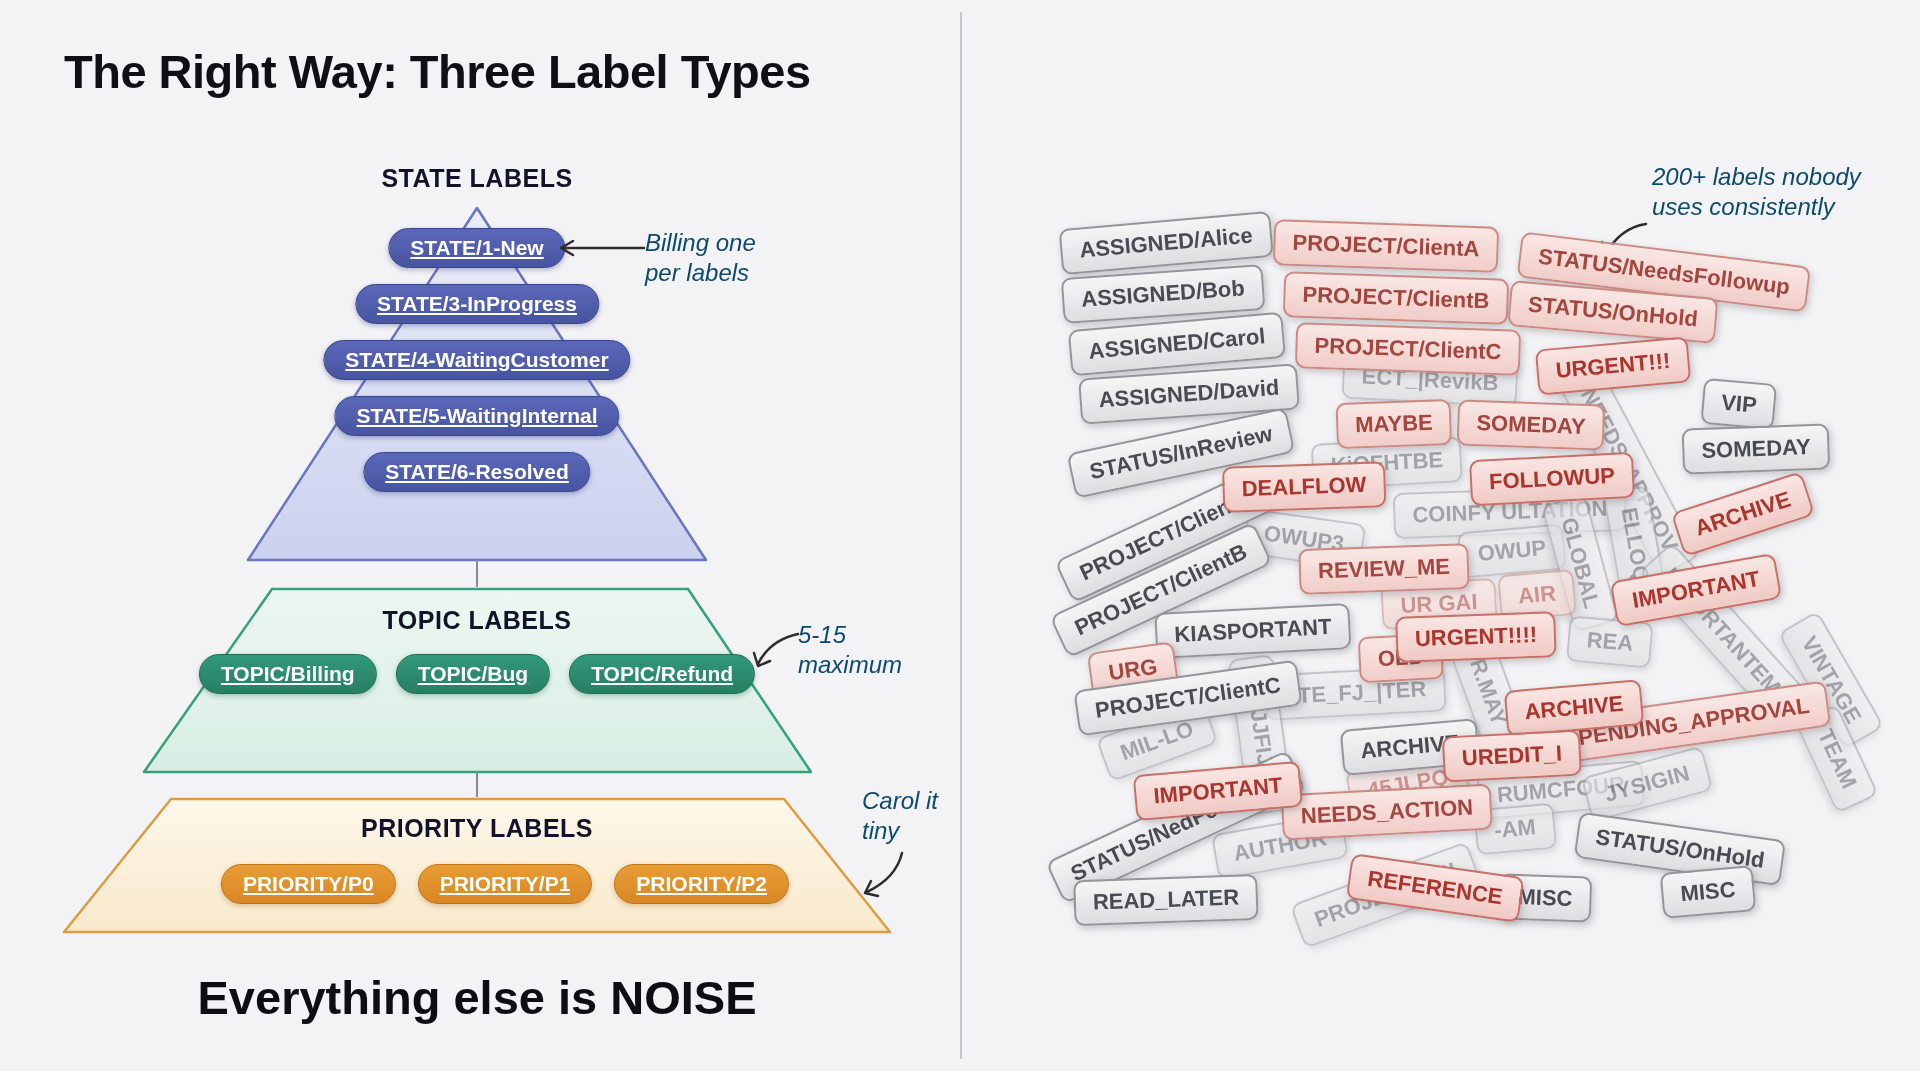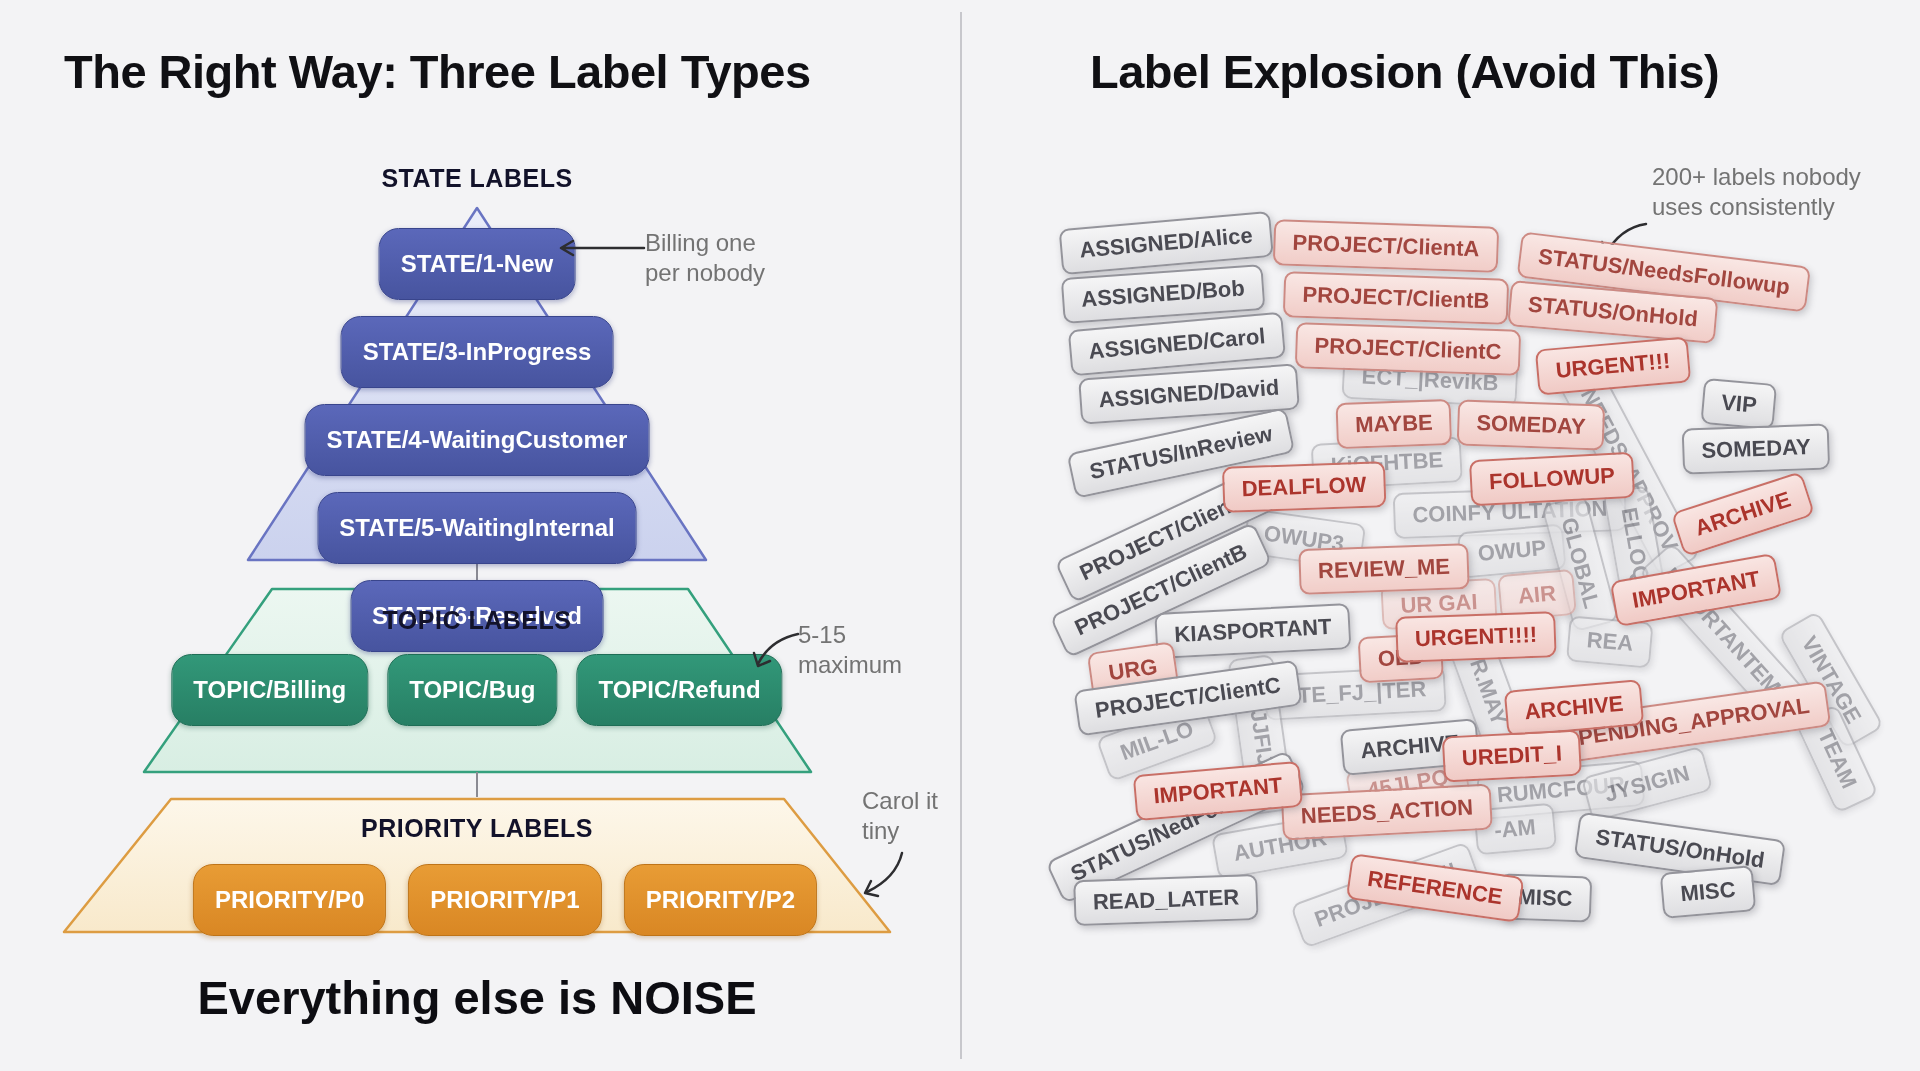--- a/index.html
+++ b/index.html
@@ -13,35 +13,35 @@
   .divider{position:absolute;left:960px;top:12px;width:2px;height:1047px;background:#c7c7cc;}
 
   .shape{position:absolute;}
 
   .zone-heading{position:absolute;left:477px;transform:translateX(-50%);font-size:25px;font-weight:700;
     color:#12122a;letter-spacing:.5px;white-space:nowrap;}
   #state-heading{top:164px;}
   #topic-heading{top:606px;}
   #priority-heading{top:814px;}
 
-  .pill{white-space:nowrap;border-radius:20px;color:#fff;font-size:24px;font-weight:600;padding:21px 21px;}
+  .pill{white-space:nowrap;border-radius:20px;color:#fff;font-size:21px;font-weight:600;padding:7px 21px;text-decoration:underline;}
   .state-pill{background:linear-gradient(180deg,#5b68ba,#47549f);border:1.5px solid #39458c;box-shadow:0 2px 5px rgba(40,50,120,.35);}
   .topic-pill{background:linear-gradient(180deg,#329879,#277f64);border:1.5px solid #1f6e56;box-shadow:0 2px 5px rgba(20,80,60,.3);}
   .priority-pill{background:linear-gradient(180deg,#e89c35,#d98724);border:1.5px solid #bf7418;box-shadow:0 2px 5px rgba(150,90,20,.3);}
 
   .state-stack{position:absolute;left:477px;top:228px;transform:translateX(-50%);display:flex;flex-direction:column;align-items:center;gap:16px;}
   .topic-rows{position:absolute;left:477px;top:654px;transform:translateX(-50%);display:flex;flex-direction:column;align-items:flex-end;gap:17px;}
   .pill-row{display:flex;gap:19px;}
   .priority-row{position:absolute;left:505px;top:864px;transform:translateX(-50%);display:flex;gap:22px;}
 
   .connector{position:absolute;left:476px;width:2px;background:#8a8a92;}
   #connector-1{top:560px;height:27px;}
   #connector-2{top:772px;height:25px;}
 
-  .annotation{position:absolute;font-size:24px;line-height:30px;font-weight:500;color:#737373;}
+  .annotation{position:absolute;font-size:24px;line-height:30px;font-weight:500;color:#0c4a6e;font-style:italic;}
   #anno-state{left:645px;top:228px;}
   #anno-topic{left:798px;top:620px;}
   #anno-priority{left:862px;top:786px;}
   #anno-right{left:1652px;top:162px;}
 
   .arrow-svg{position:absolute;}
   .arrow-svg path{stroke:#2d2d30;stroke-width:2.5;fill:none;stroke-linecap:round;stroke-linejoin:round;}
 
   #left-footer{position:absolute;left:477px;top:970px;transform:translateX(-50%);
     font-size:47px;font-weight:700;color:#0d0d12;white-space:nowrap;}
@@ -116,21 +116,21 @@
 
   <div class="zone-heading" id="priority-heading">PRIORITY LABELS</div>
   <div class="priority-row">
       <div class="pill priority-pill">PRIORITY/P0</div>
       <div class="pill priority-pill">PRIORITY/P1</div>
       <div class="pill priority-pill">PRIORITY/P2</div>
     </div>
 
   <div class="annotation" id="anno-state">
     <div>Billing one</div>
-    <div>per nobody</div>
+    <div>per labels</div>
   </div>
   <svg class="arrow-svg" style="left:552px;top:236px" width="96" height="24">
     <path d="M92,12 L10,12 M21,5 L9,12 L21,19"></path>
   </svg>
 
   <div class="annotation" id="anno-topic">
     <div>5-15</div>
     <div>maximum</div>
   </div>
   <svg class="arrow-svg" style="left:748px;top:628px" width="56" height="46">
@@ -144,21 +144,20 @@
   </div>
   <svg class="arrow-svg" style="left:852px;top:848px" width="60" height="54">
     <path d="M50,5 Q44,30 15,44"></path>
     <path d="M26,48 L13,45 L19,33"></path>
   </svg>
 
   <div id="left-footer">Everything else is NOISE</div>
 
   <div class="divider"></div>
 
-  <div class="panel-title" id="right-title">Label Explosion (Avoid This)</div>
 
   <div class="annotation" id="anno-right">
     <div>200+ labels nobody</div>
     <div>uses consistently</div>
   </div>
   <svg class="arrow-svg" style="left:1596px;top:216px" width="56" height="48">
     <path d="M50,8 Q24,12 10,38"></path>
     <path d="M6,26 L10,40 L22,35"></path>
   </svg>
 

